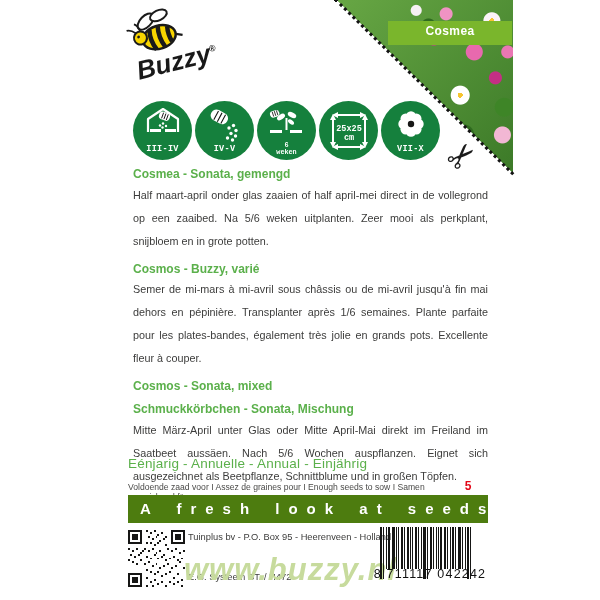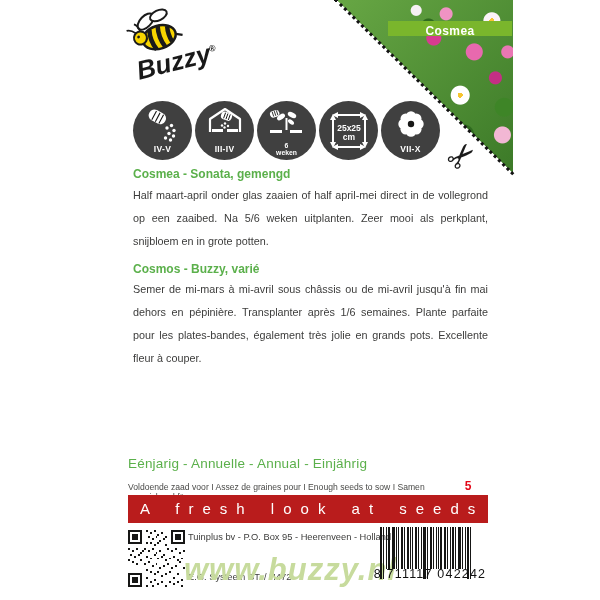--- a/index.html
+++ b/index.html
@@ -24,21 +24,21 @@
       radial-gradient(circle at 62% 8%, #ef93c3 0 6px, rgba(0,0,0,0) 7px),
       radial-gradient(circle at 84% 92%, #d84a97 0 9px, rgba(0,0,0,0) 10px),
       radial-gradient(circle at 45% 6%, #f7f0f4 0 5px, rgba(0,0,0,0) 6px),
       radial-gradient(circle at 97% 30%, #ea77b4 0 6px, rgba(0,0,0,0) 7px),
       radial-gradient(circle at 72% 78%, #2f6b1f 0 10px, rgba(0,0,0,0) 11px),
       radial-gradient(circle at 52% 15%, #2f6b1f 0 7px, rgba(0,0,0,0) 8px),
       radial-gradient(circle at 95% 62%, #3e8527 0 9px, rgba(0,0,0,0) 10px),
       linear-gradient(135deg, #67a644, #3c7a28);
   }
   .banner{
-    position:absolute;left:388px;top:21px;width:124px;height:15px;z-index:3;
+    position:absolute;left:388px;top:21px;width:124px;height:24px;z-index:3;
     background:#7ab62c;color:#fff;font-weight:bold;font-size:12px;
     line-height:20px;text-align:center;letter-spacing:.4px;
   }
   .dotline{
     position:absolute;left:336px;top:-2px;width:250px;height:0;z-index:2;
     border-top:3px dotted #141414;
     transform:rotate(44.5deg);transform-origin:0 0;
   }
   .scissors{
     position:absolute;left:447px;top:136px;z-index:4;
@@ -50,22 +50,22 @@
   .logo{position:absolute;left:124px;top:6px;width:190px;height:80px;}
   .logo-script{
     position:absolute;left:12px;top:40px;
     font-style:italic;font-weight:bold;font-size:26px;color:#191919;
     transform:rotate(-14deg);letter-spacing:0;white-space:nowrap;
   }
   .logo-script sup{font-size:9px;font-style:normal;}
   
   .iconrow{position:absolute;left:133px;top:101px;display:flex;gap:3px;}
   .sicon{
-    width:59px;height:59px;border-radius:50%;background:#404040;
-    position:relative;color:#fff;flex:0 0 auto;
+    width:59px;height:59px;border-radius:50%;background:#15803d;
+    position:relative;color:#fff;flex:0 0 auto;font-family:Liberation Mono, monospace;
   }
   .sicon svg{position:absolute;left:50%;top:4px;transform:translateX(-50%);}
   .sicon .lbl{
     position:absolute;bottom:6px;left:0;width:100%;text-align:center;
     font-weight:bold;font-size:8.5px;letter-spacing:.3px;
   }
   .sicon .lbl2{
     position:absolute;bottom:4px;left:0;width:100%;text-align:center;
     font-weight:bold;font-size:6.8px;line-height:7.2px;
   }
@@ -87,22 +87,22 @@
     color:#5bb04b;font-weight:normal;font-size:13.5px;letter-spacing:.2px;
   }
   .seeds{
     position:absolute;left:128px;top:479px;width:360px;
     display:flex;justify-content:space-between;align-items:baseline;
     font-size:8.6px;color:#4a4a48;
   }
   .seeds .qty{color:#e30617;font-weight:bold;font-size:12px;}
   .slogan{
     position:absolute;left:128px;top:495px;width:360px;height:28px;
-    background:#b91c1c;color:#ffffff;box-sizing:border-box;
-    font-size:15px;font-weight:normal;line-height:28px;
+    background:#4d7c0f;color:#ffffff;box-sizing:border-box;
+    font-size:15px;font-weight:bold;line-height:28px;
     letter-spacing:9px;word-spacing:4px;padding-left:12px;
     white-space:nowrap;overflow:hidden;
   }
   .qr{position:absolute;left:128px;top:530px;width:57px;height:57px;}
   .addr1{position:absolute;left:188px;top:532px;font-size:9.3px;color:#3c3c3b;}
   .addr2{position:absolute;left:188px;top:545px;font-size:9.3px;color:#3c3c3b;margin-top:27px;}
   .site{
     position:absolute;left:184px;top:552px;
     font-size:31px;font-weight:bold;color:#c7db9d;letter-spacing:1px;font-style:italic;
   }
@@ -137,50 +137,50 @@
       <path d="M51 34 l6 3" stroke="#1a1a1a" stroke-width="2.2"></path>
     </g>
   </svg>
   <div class="logo-script"><span>Buzzy</span><sup>®</sup></div>
 </div>
 
 <div class="iconrow">
 
   <div class="sicon">
     <svg width="40" height="40" viewBox="0 0 40 40">
+      <path d="M5 27 V14 L20 4 L35 14 V27" stroke="#fff" stroke-width="2.2" fill="none" stroke-linejoin="round"></path>
+      <rect x="7" y="24" width="11" height="3" fill="#fff"></rect>
+      <rect x="22" y="24" width="11" height="3" fill="#fff"></rect>
+      <g transform="rotate(20 21 11)">
+        <rect x="16" y="7" width="11" height="8" rx="3.5" fill="#fff"></rect>
+        <path d="M19.5 8 v6 M22 8 v6 M24.5 8 v6" stroke="#171716" stroke-width="0.9"></path>
+      </g>
+      <circle cx="17" cy="20.5" r="1.2" fill="#fff"></circle>
+      <circle cx="20" cy="18.5" r="1.2" fill="#fff"></circle>
+      <circle cx="23" cy="21" r="1.2" fill="#fff"></circle>
+      <circle cx="19.5" cy="22.5" r="1.2" fill="#fff"></circle>
+    </svg>
+    <div class="lbl">III-IV</div>
+  </div>
+
+  <div class="sicon">
+    <svg width="40" height="40" viewBox="0 0 40 40">
       <g transform="rotate(28 16 13)">
         <rect x="5" y="7" width="18" height="11.5" rx="5.5" fill="#fff"></rect>
         <path d="M10.5 8 v10 M14.5 8 v10 M18.5 8 v10" stroke="#171716" stroke-width="1.1"></path>
       </g>
       <circle cx="24" cy="23" r="1.7" fill="#fff"></circle>
       <circle cx="28.5" cy="20.5" r="1.7" fill="#fff"></circle>
       <circle cx="31" cy="25.5" r="1.7" fill="#fff"></circle>
       <circle cx="26" cy="28.5" r="1.7" fill="#fff"></circle>
       <circle cx="30.5" cy="31" r="1.7" fill="#fff"></circle>
       <circle cx="22.5" cy="33" r="1.7" fill="#fff"></circle>
       <circle cx="27.5" cy="35" r="1.7" fill="#fff"></circle>
     </svg>
     <div class="lbl">IV-V</div>
-  </div>
-
-  <div class="sicon">
-    <svg width="40" height="40" viewBox="0 0 40 40">
-      <path d="M5 27 V14 L20 4 L35 14 V27" stroke="#fff" stroke-width="2.2" fill="none" stroke-linejoin="round"></path>
-      <rect x="7" y="24" width="11" height="3" fill="#fff"></rect>
-      <rect x="22" y="24" width="11" height="3" fill="#fff"></rect>
-      <g transform="rotate(20 21 11)">
-        <rect x="16" y="7" width="11" height="8" rx="3.5" fill="#fff"></rect>
-        <path d="M19.5 8 v6 M22 8 v6 M24.5 8 v6" stroke="#171716" stroke-width="0.9"></path>
-      </g>
-      <circle cx="17" cy="20.5" r="1.2" fill="#fff"></circle>
-      <circle cx="20" cy="18.5" r="1.2" fill="#fff"></circle>
-      <circle cx="23" cy="21" r="1.2" fill="#fff"></circle>
-      <circle cx="19.5" cy="22.5" r="1.2" fill="#fff"></circle>
-    </svg>
-    <div class="lbl">III-IV</div>
   </div>
 
   <div class="sicon">
     <svg width="40" height="40" viewBox="0 0 40 40">
       <rect x="3" y="25" width="12" height="3" fill="#fff"></rect>
       <rect x="23" y="25" width="12" height="3" fill="#fff"></rect>
       <path d="M19.5 25 V13" stroke="#fff" stroke-width="2"></path>
       <ellipse cx="14" cy="12" rx="4.5" ry="2.5" fill="#fff" transform="rotate(-35 14 12)"></ellipse>
       <ellipse cx="25" cy="10" rx="4.5" ry="2.5" fill="#fff" transform="rotate(25 25 10)"></ellipse>
       <ellipse cx="24" cy="17" rx="3.5" ry="2" fill="#fff" transform="rotate(40 24 17)"></ellipse>
@@ -239,20 +239,25 @@
 <div class="desc">
   <div class="block">
     <h3>Cosmea - Sonata, gemengd</h3>
     <p>Half maart-april onder glas zaaien of half april-mei direct in de vollegrond op een zaaibed. Na 5/6 weken uitplanten. Zeer mooi als perkplant, snijbloem en in grote potten.</p>
   </div>
   <div class="block">
     <h3>Cosmos - Buzzy, varié</h3>
     <p>Semer de mi-mars à mi-avril sous châssis ou de mi-avril jusqu'à fin mai dehors en pépinière. Transplanter après 1/6 semaines. Plante parfaite pour les plates-bandes, également très jolie en grands pots. Excellente fleur à couper.</p>
   </div>
   <div class="block">
+    <h3>Cosmos - Sonata, mixed</h3>
+  </div>
+  <div class="block">
+    <h3>Schmuckkörbchen - Sonata, Mischung</h3>
+    <p>Mitte März-April unter Glas oder Mitte April-Mai direkt im Freiland im Saatbeet aussäen. Nach 5/6 Wochen auspflanzen. Eignet sich ausgezeichnet als Beetpflanze, Schnittblume und in großen Töpfen.</p>
   </div>
 </div>
 
 <div class="lifecycle">Eénjarig - Annuelle - Annual - Einjährig</div>
 <div class="seeds">
   <span>Voldoende zaad voor I Assez de graines pour I Enough seeds to sow I Samen ausreichend für</span>
   <span class="qty">5 m²</span>
 </div>
 
 <div class="slogan">A fresh look at seeds</div>

